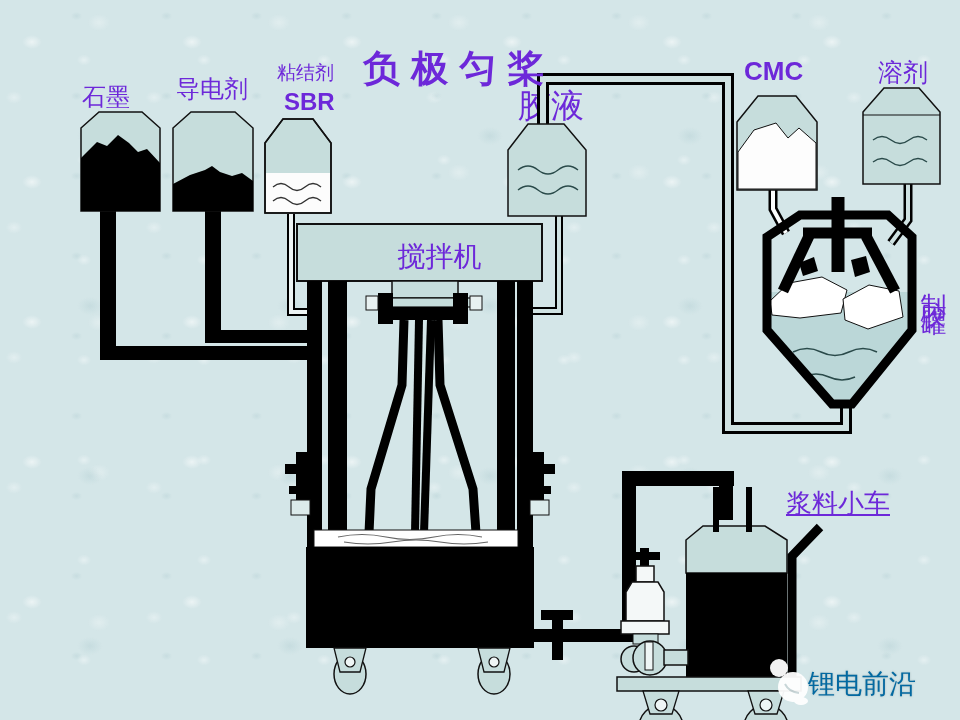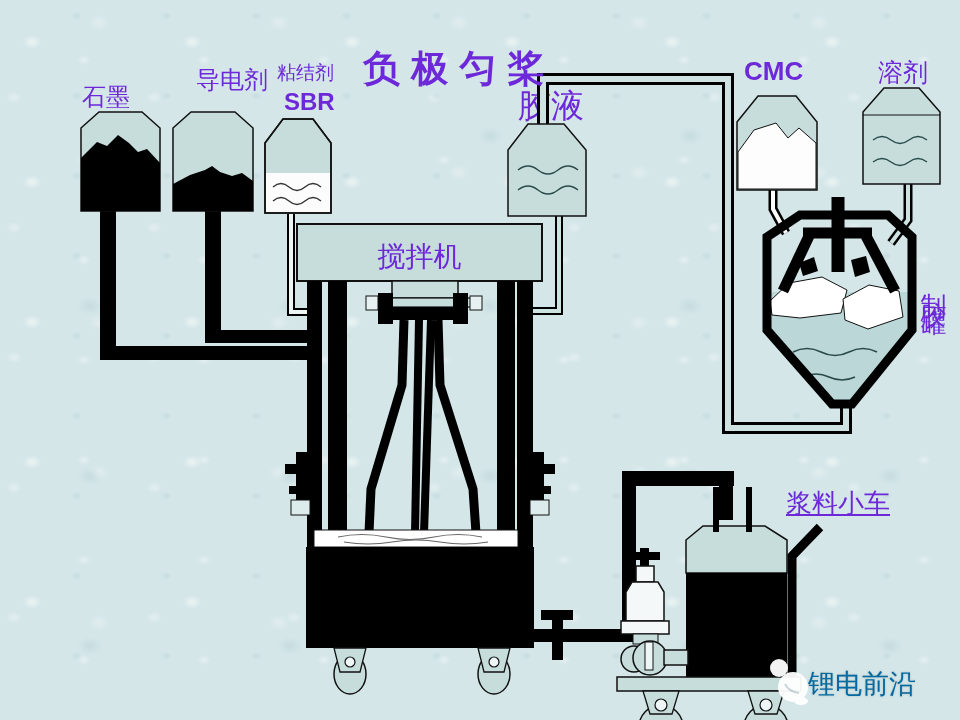--- a/index.html
+++ b/index.html
@@ -199,22 +199,22 @@
 
   <g opacity="0.95">
     <circle cx="779" cy="668" r="9" fill="#fff"></circle>
     <circle cx="793" cy="687" r="15" fill="#fff"></circle>
     <ellipse cx="801" cy="701" rx="7" ry="4" fill="#fff"></ellipse>
     <path d="M785,684 q4,8 14,9" stroke="#c9d6d8" stroke-width="2" fill="none"></path>
   </g>
 </svg>
 
 <div class="lbl small" style="left:82px;top:81px;font-size:24px;">石墨</div>
-<div class="lbl" style="left:176px;top:64px;font-size:24px;margin-left:20px;">导电剂</div>
+<div class="lbl" style="left:176px;top:73px;font-size:24px;">导电剂</div>
 <div class="lbl" style="left:277px;top:60px;font-size:19px;">粘结剂</div>
 <div class="lbl latin" style="left:284px;top:88px;font-size:24px;">SBR</div>
 <div class="lbl title" style="left:363px;top:44px;">负 极 匀 桨</div>
 <div class="lbl latin" style="left:744px;top:56px;font-size:26px;">CMC</div>
 <div class="lbl" style="left:878px;top:56px;font-size:25px;font-family:Liberation Mono, monospace;">溶剂</div>
-<div class="lbl" style="left:297px;top:238px;width:245px;text-align:center;font-size:28px;">搅拌机</div>
+<div class="lbl" style="left:297px;top:238px;width:245px;text-align:center;font-size:28px;padding-left:20px;">搅拌机</div>
 <div class="lbl vert" style="left:916px;top:272px;font-size:26px;">制胶罐</div>
 <div class="lbl" style="left:786px;top:486px;font-size:26px;text-decoration:underline;">浆料小车</div>
 <div class="lbl wm" style="left:808px;top:666px;">锂电前沿</div>
 
 </body></html>

